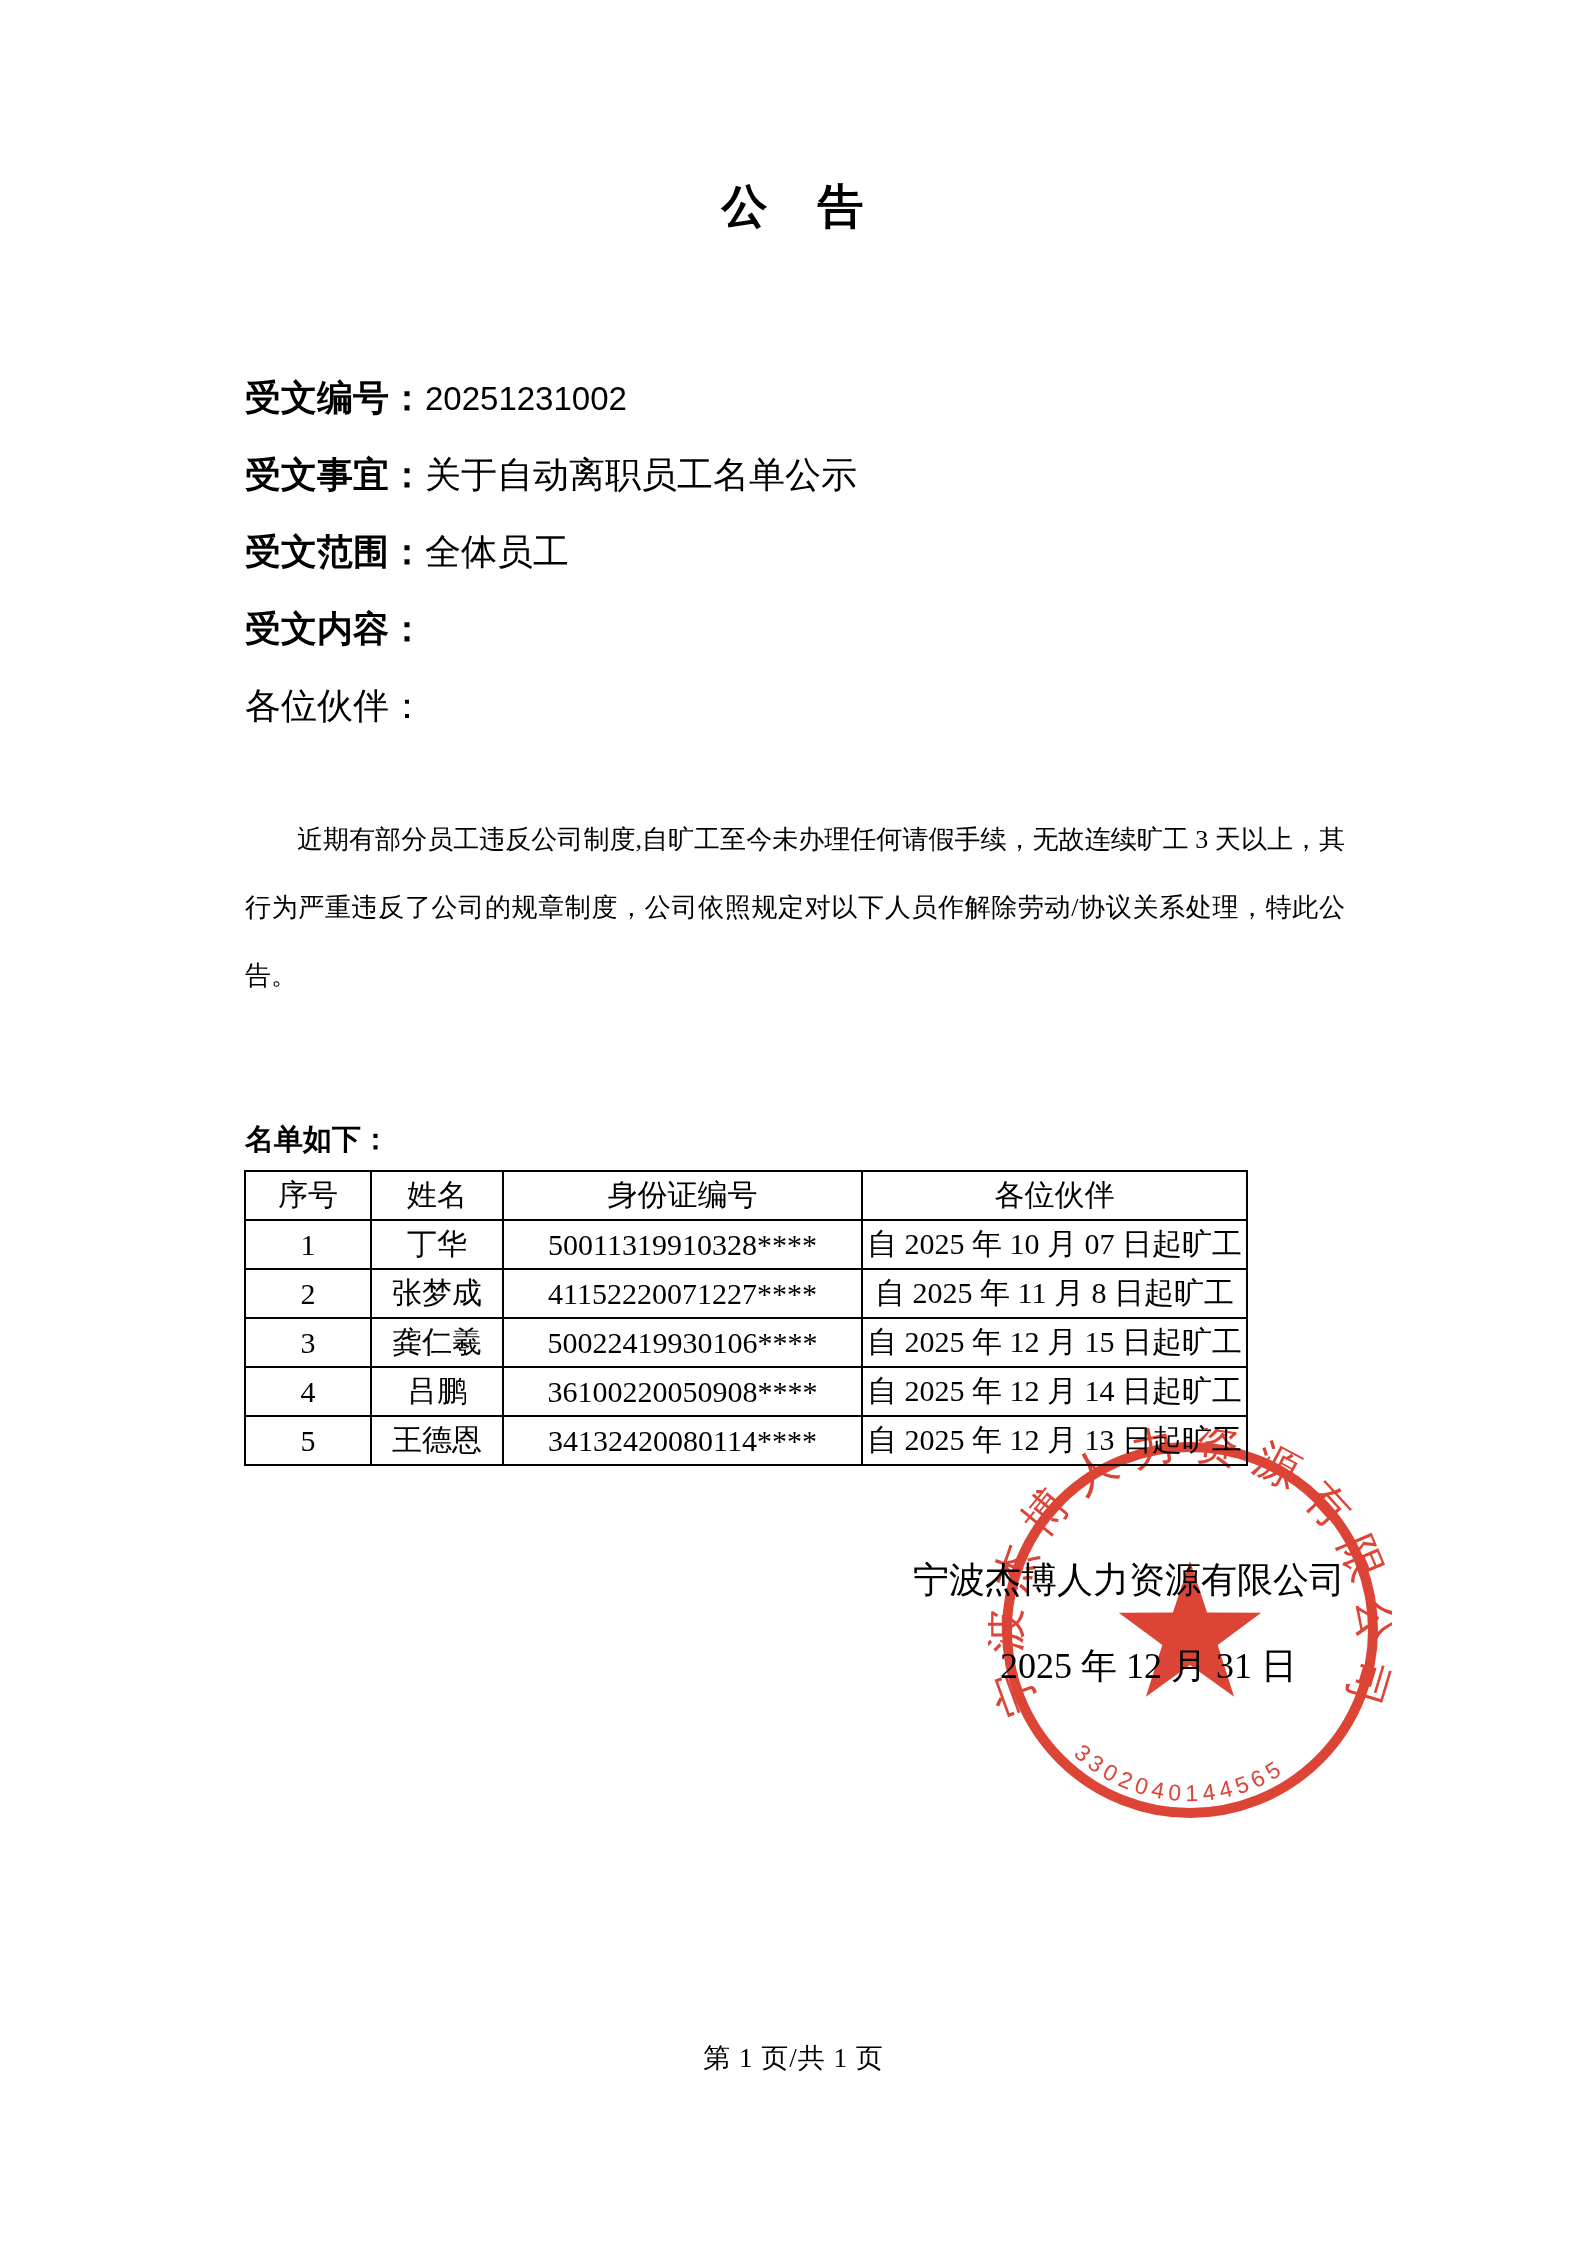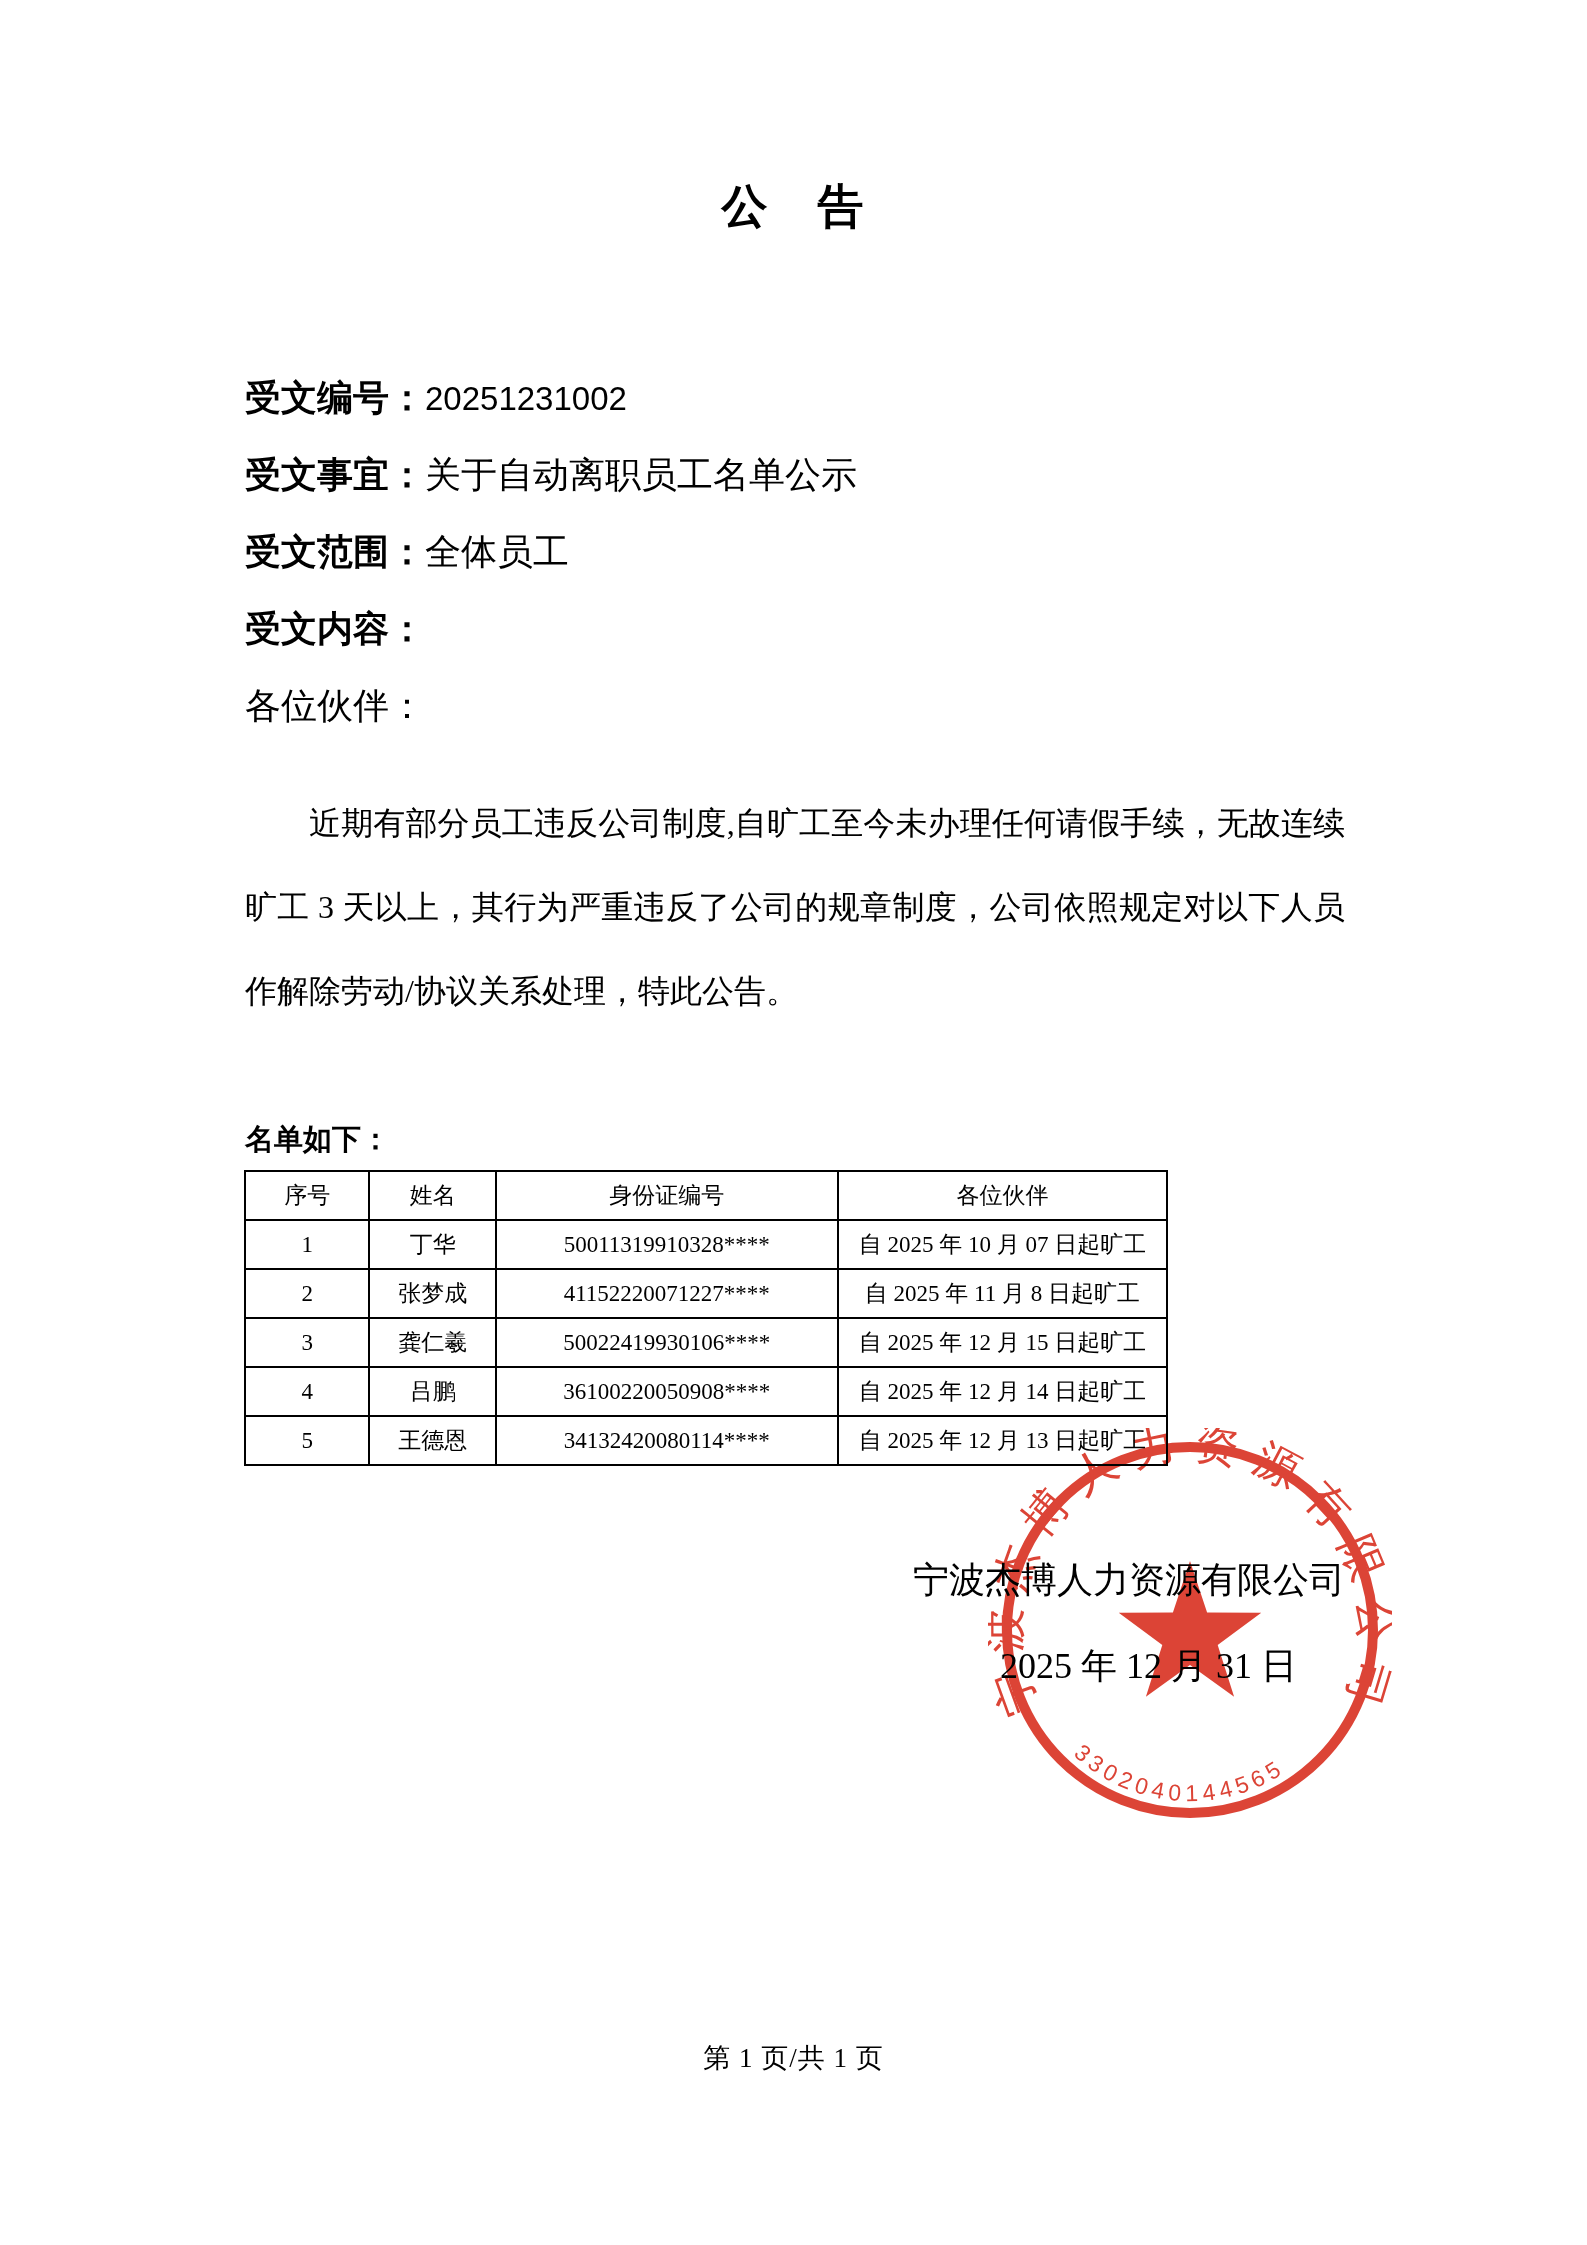--- a/index.html
+++ b/index.html
@@ -20,34 +20,34 @@
   .meta-block { position:absolute; top:360px; left:245px; right:200px; }
   .meta-line { font-size:36px; line-height:77px; white-space:nowrap; }
   .meta-label { font-weight:bold; }
   .meta-value { font-weight:normal; }
   .meta-value.sans {
     font-family:"Liberation Sans","DejaVu Sans",sans-serif;
     font-size:33px;
   }
   .salutation { font-weight:normal; }
   .body-paragraph {
-    position:absolute; top:782px; left:245px; width:1100px;
-    font-size:32px; line-height:2.62;
+    position:absolute; top:806px; left:245px; width:1100px;
+    font-size:26px; line-height:2.62;
     text-align:justify; text-indent:2em;
     margin:0;
   }
   .list-heading {
     position:absolute; top:1120px; left:245px;
     font-size:29px; font-weight:bold;
   }
   table.roster {
     position:absolute; top:1170px; left:244px;
-    width:924px;
+    width:1004px;
     border-collapse:collapse;
-    font-size:23px;
+    font-size:30px;
   }
   table.roster th, table.roster td {
     border:2px solid #000;
     height:47px;
     text-align:center;
     font-weight:normal;
     padding:0 4px;
     white-space:nowrap;
   }
   .col-no { width:13.5%; }

